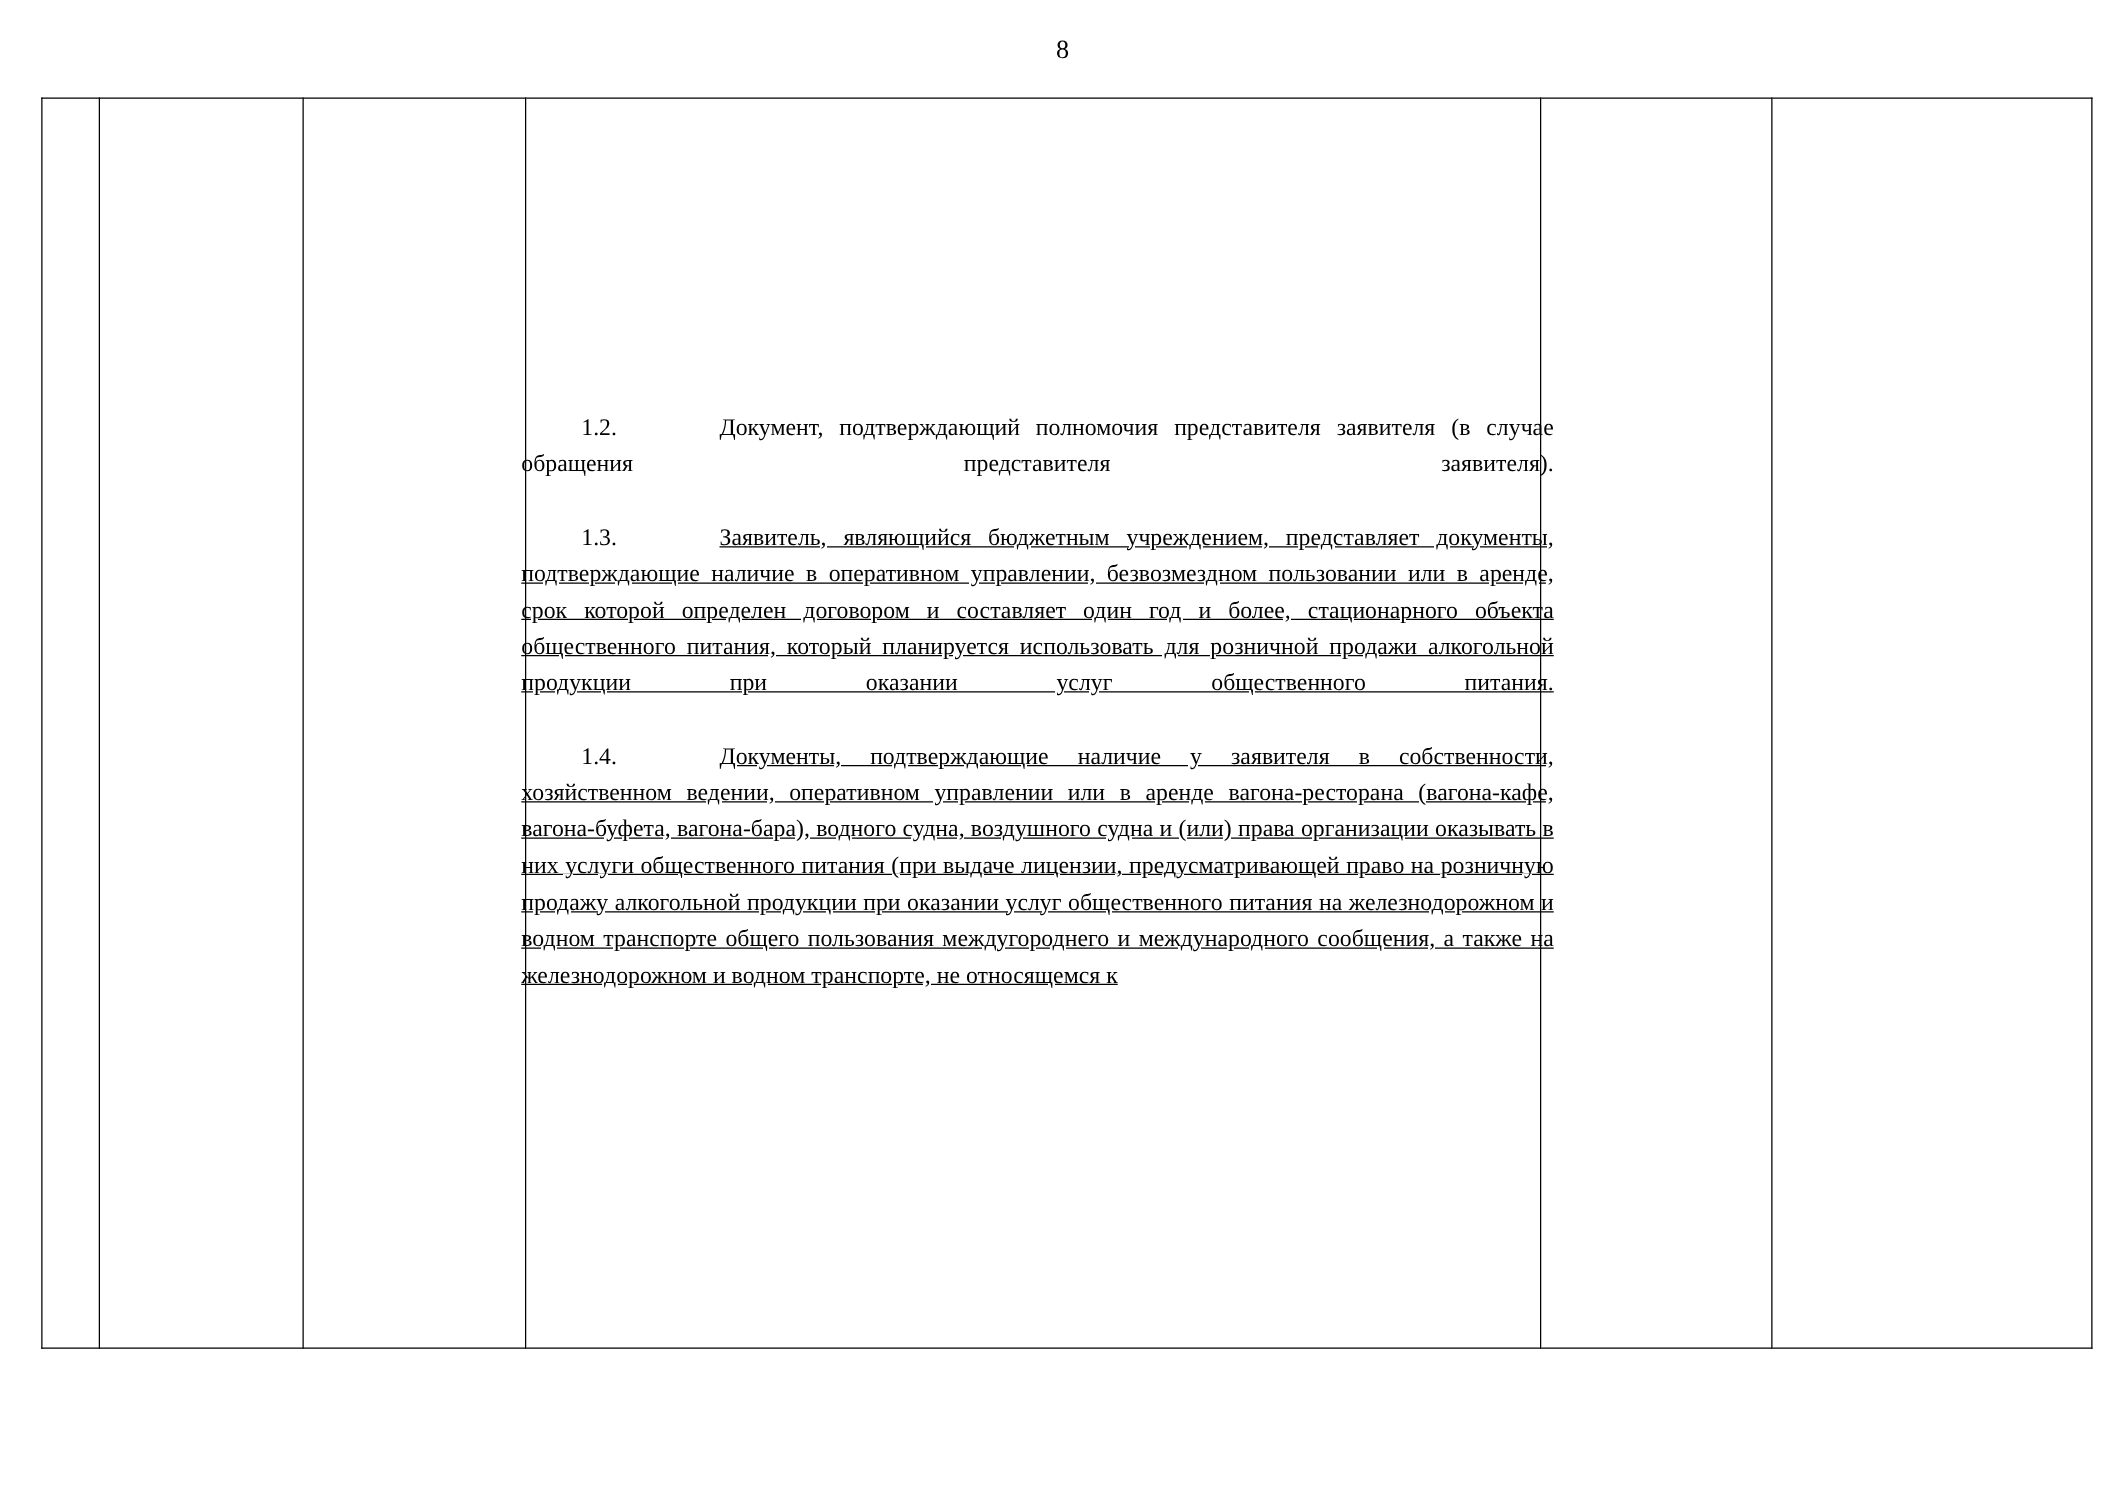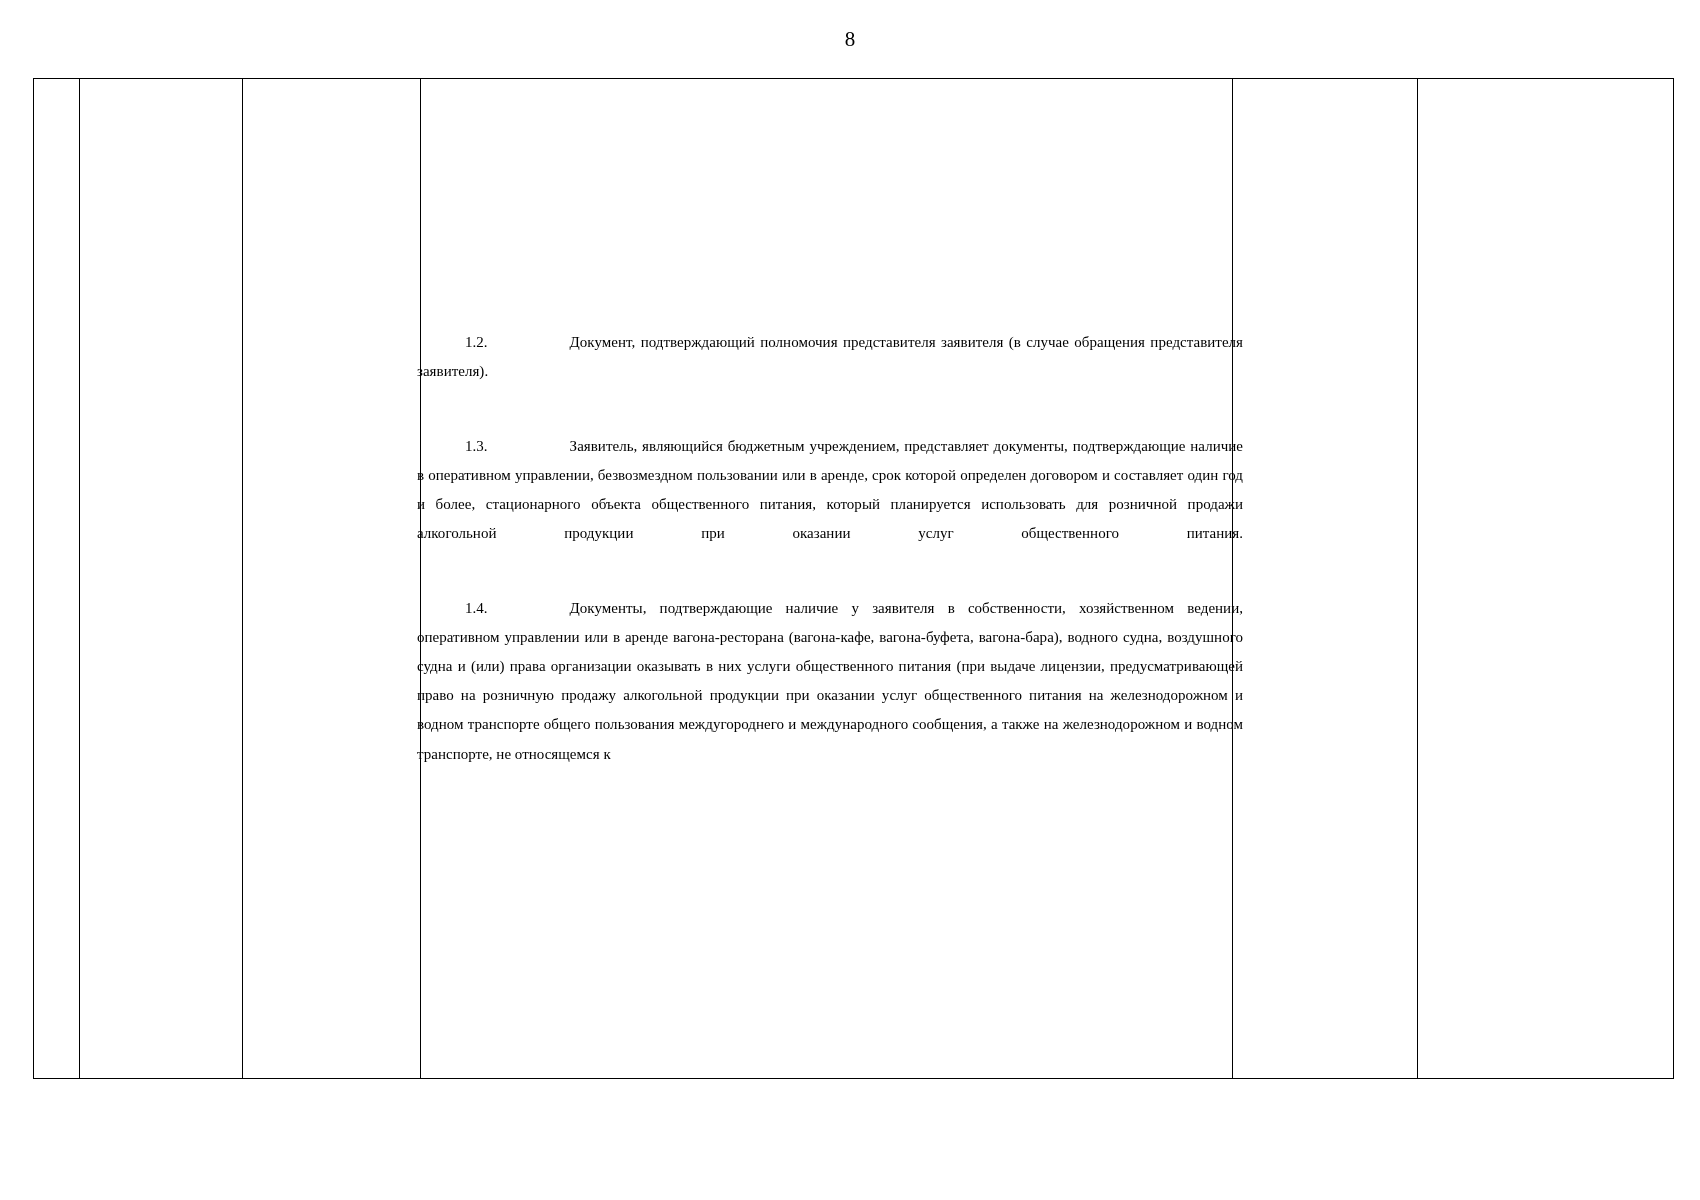--- a/index.html
+++ b/index.html
@@ -52,33 +52,34 @@
   .col-d { width: 811px; }
   .col-e { width: 184px; }
   .col-f { width: 255px; }
 
   
   .text-cell-inner {
     position: absolute;
     left: -4px;
     top: 249px;
     width: 826px;
-    font-size: 15px;
+    font-size: 19px;
     line-height: 29.2px;
     text-align: justify;
     text-justify: inter-word;
     color: #000;
     letter-spacing: 0.02px;
   }
   .para {
     margin: 0;
     text-indent: 0;
   }
   .para + .para {
-    margin-top: 16px;
+    margin-top: 0;
+    text-decoration: underline;
   }
   .num-lead {
     display: inline-block;
   }
   .lead-indent {
     display: inline-block;
     width: 48px;
   }
   .lead-gap {
     display: inline-block;

